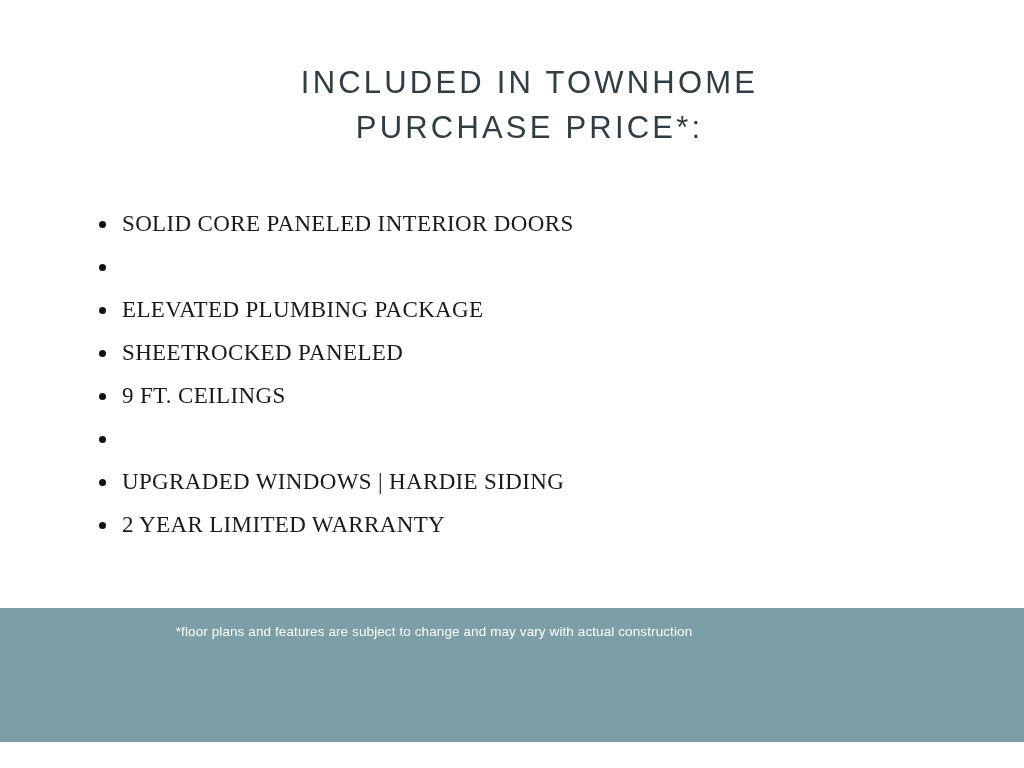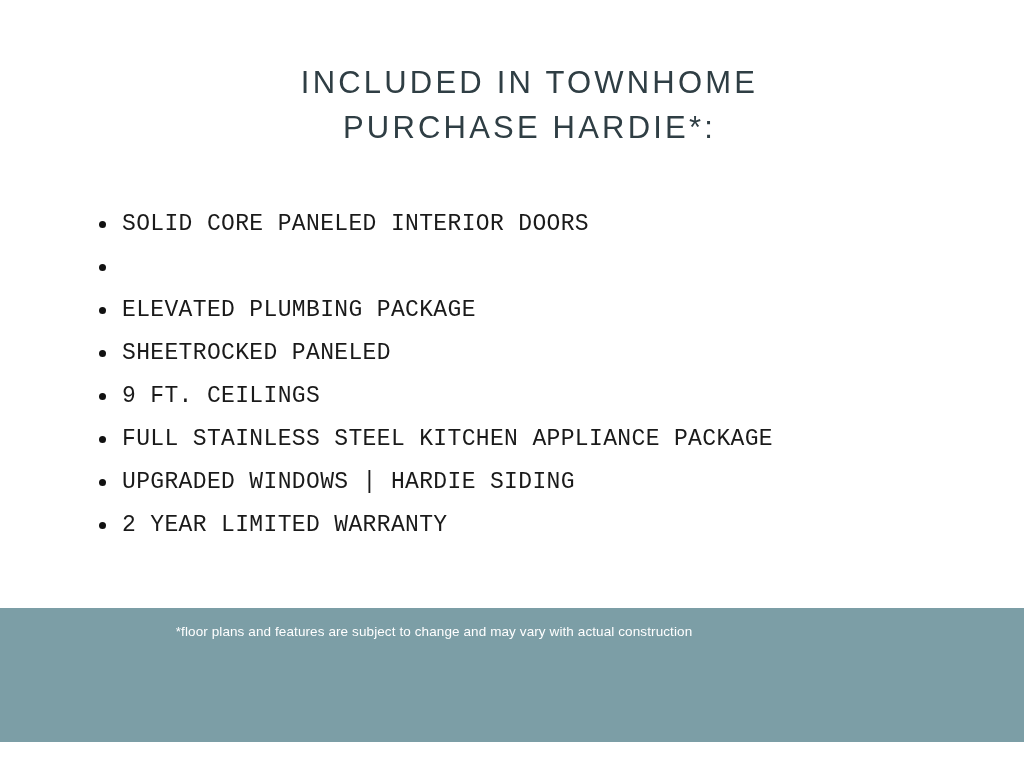--- a/index.html
+++ b/index.html
@@ -56,21 +56,21 @@
   #feature-list li {
     position: relative;
     height: 43px;
     line-height: 32px;
     padding-left: 26px;
     color: #1a1a1a;
     font-size: 23px;
     font-weight: 400;
     letter-spacing: 0.35px;
     white-space: nowrap;
-    font-family: Liberation Mono, monospace;
+    font-family: Liberation Serif, serif;
   }
   .bullet {
     position: absolute;
     left: 3px;
     top: 13px;
     width: 7px;
     height: 7px;
     border-radius: 50%;
     background: #111111;
   }
@@ -108,21 +108,21 @@
     background: #ffffff;
   }
 </style>
 </head>
 <body>
 
 <div id="slide">
 
   <div id="title-block">
     <div class="title-line">INCLUDED IN TOWNHOME</div>
-    <div class="title-line">PURCHASE HARDIE*:</div>
+    <div class="title-line">PURCHASE PRICE*:</div>
   </div>
 
   <ul id="feature-list">
     <li>
       <span class="bullet"></span>
       <span class="item-label">SOLID CORE PANELED INTERIOR DOORS</span>
     </li>
     <li>
       <span class="bullet"></span>
     </li>
@@ -133,21 +133,20 @@
     <li>
       <span class="bullet"></span>
       <span class="item-label">SHEETROCKED PANELED</span>
     </li>
     <li>
       <span class="bullet"></span>
       <span class="item-label">9 FT. CEILINGS</span>
     </li>
     <li>
       <span class="bullet"></span>
-      <span class="item-label">FULL STAINLESS STEEL KITCHEN APPLIANCE PACKAGE</span>
     </li>
     <li>
       <span class="bullet"></span>
       <span class="item-label">UPGRADED WINDOWS | HARDIE SIDING</span>
     </li>
     <li>
       <span class="bullet"></span>
       <span class="item-label">2 YEAR LIMITED WARRANTY</span>
     </li>
   </ul>

